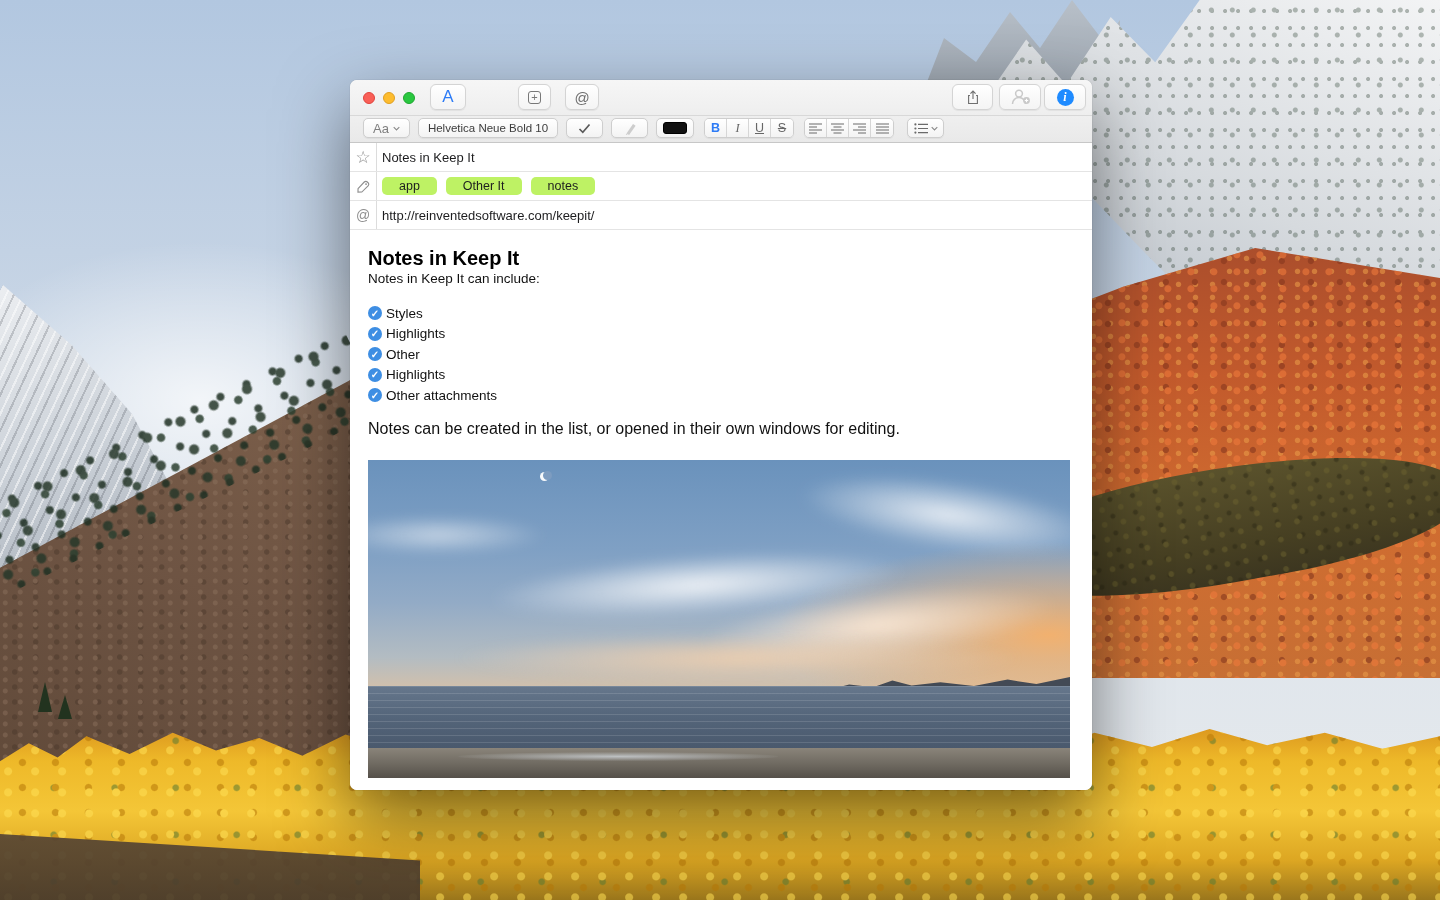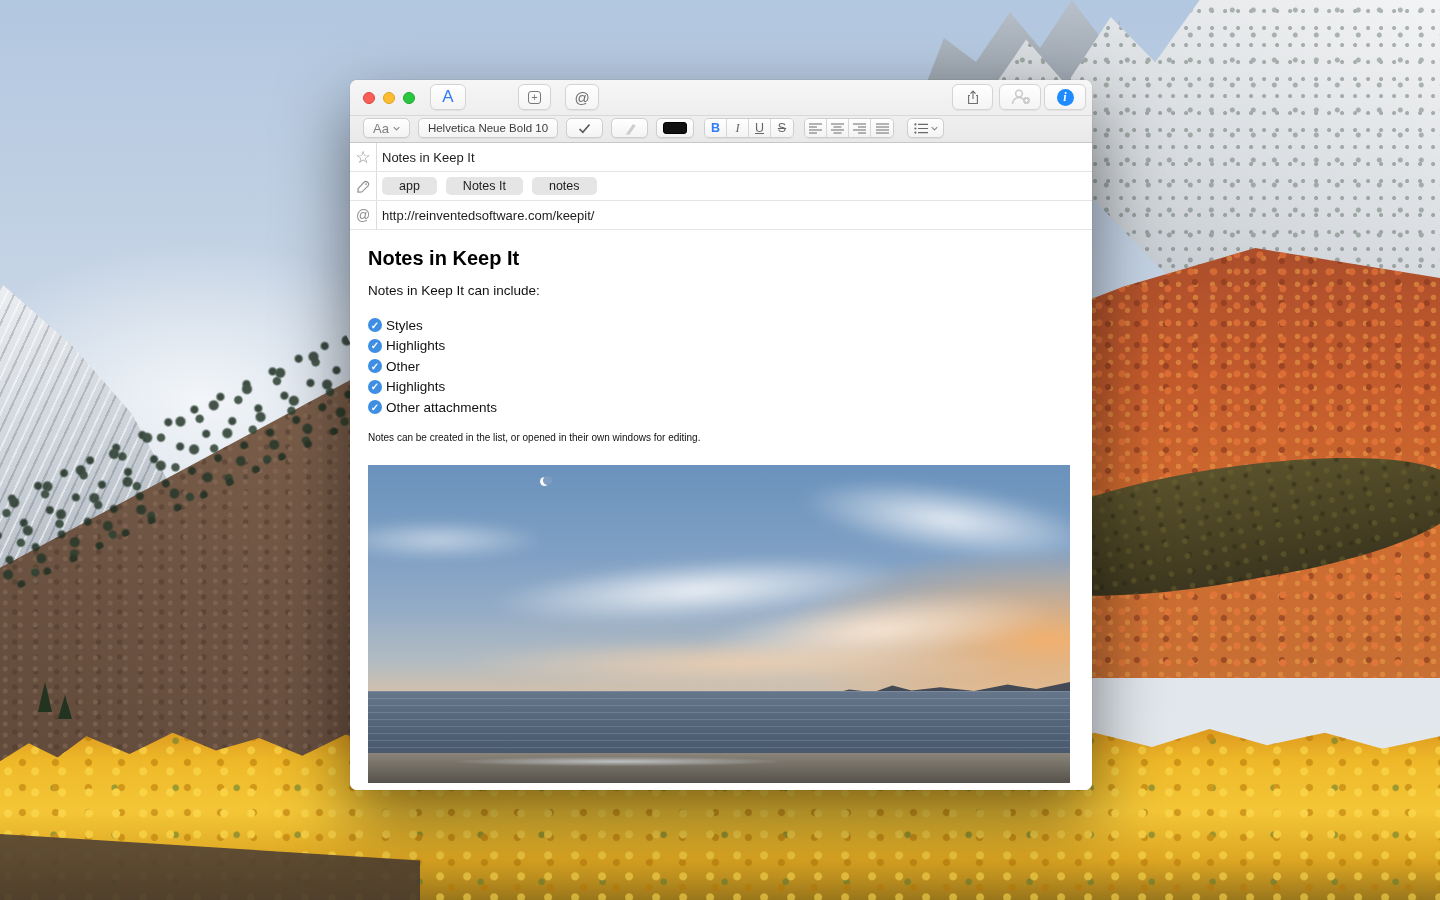--- a/index.html
+++ b/index.html
@@ -127,33 +127,33 @@
   .fb-list { width:37px; margin-left:13px; gap:3px; }
 
   
   .meta-row { display:flex; align-items:center; height:29px; border-bottom:1px solid #e4e4e4; background:#fff; }
   .meta-icon { width:27px; align-self:stretch; border-right:1px solid #dcdcdc;
     display:flex; align-items:center; justify-content:center; color:#969696; }
   .meta-text { padding-left:5px; font-size:13px; color:#1d1d1f; }
   .star-glyph { font-size:17px; line-height:1; color:#8e8e8e; }
   .at-glyph { font-size:14px; color:#8e8e8e; }
   .tags-wrap { display:flex; gap:9px; padding-left:5px; }
-  .tag-pill { background:#e5e5e5; border-radius:5px; height:18px; line-height:18px;
+  .tag-pill { background:#bef264; border-radius:5px; height:18px; line-height:18px;
     padding:0 17px; font-size:12.5px; color:#1d1d1f; }
 
   
   .content { position:relative; background:#fff; height:561px; padding:15px 22px 0 18px; overflow:hidden; }
   .content h1 { font-size:20px; line-height:26px; color:#000; font-weight:bold; }
-  .intro { margin-top:12px; font-size:13.5px; color:#111; }
+  .intro { font-size:13.5px; color:#111; }
   .checklist { margin-top:17px; }
   .check-item { display:flex; align-items:center; height:20.5px; font-size:13.5px; color:#111; }
   .check-circle { width:14px; height:14px; border-radius:50%; background:#3e8ee3; color:#fff;
     font-size:10px; font-weight:bold; display:flex; align-items:center; justify-content:center;
     margin-right:4px; flex:0 0 auto; }
-  .para { margin-top:14px; font-size:10px; color:#111; }
+  .para { margin-top:14px; font-size:16px; color:#111; }
 
   
   .photo { position:relative; margin-top:22px; width:702px; height:318px; overflow:hidden; background:#7396bf; }
   .ph-sky { position:absolute; inset:0;
     background:linear-gradient(180deg,#6a92bc 0%,#7fa0c4 28%,#93abc6 45%,#b3bcc2 62%,#dfc2a2 76%,#eab183 84%,#e8a878 100%); }
   .ph-warm { position:absolute; inset:0;
     background:radial-gradient(ellipse 60% 45% at 97% 55%, rgba(255,176,96,.85), rgba(255,176,96,0) 65%); }
   .ph-cloud { position:absolute; border-radius:50%; filter:blur(6px); }
   .c1 { left:120px; top:95px; width:420px; height:60px; transform:rotate(-4deg);
     background:radial-gradient(ellipse, rgba(255,255,255,.85), rgba(255,255,255,0) 70%); }
@@ -308,21 +308,21 @@
     </div>
     <div class="meta-row">
       <div class="meta-icon">
         <svg width="15" height="15" viewBox="0 0 16 16">
           <path d="M2.2 10.2 L8.8 3.2 a2.3 2.3 0 0 1 3.3 0 l.8.8 a2.3 2.3 0 0 1 0 3.3 L6.2 13.9 L2.1 14 Z" fill="none" stroke="#8e8e8e" stroke-width="1.2"></path>
           <circle cx="10.7" cy="5.4" r="1" fill="#8e8e8e"></circle>
           </svg>
       </div>
       <div class="tags-wrap">
           <span class="tag-pill">app</span>
-          <span class="tag-pill">Notes It</span>
+          <span class="tag-pill">Other It</span>
           <span class="tag-pill">notes</span>
         </div>
     </div>
     <div class="meta-row">
       <div class="meta-icon">
         <span class="at-glyph">@</span>
       </div>
       <div class="meta-text">http://reinventedsoftware.com/keepit/</div>
     </div>
 

